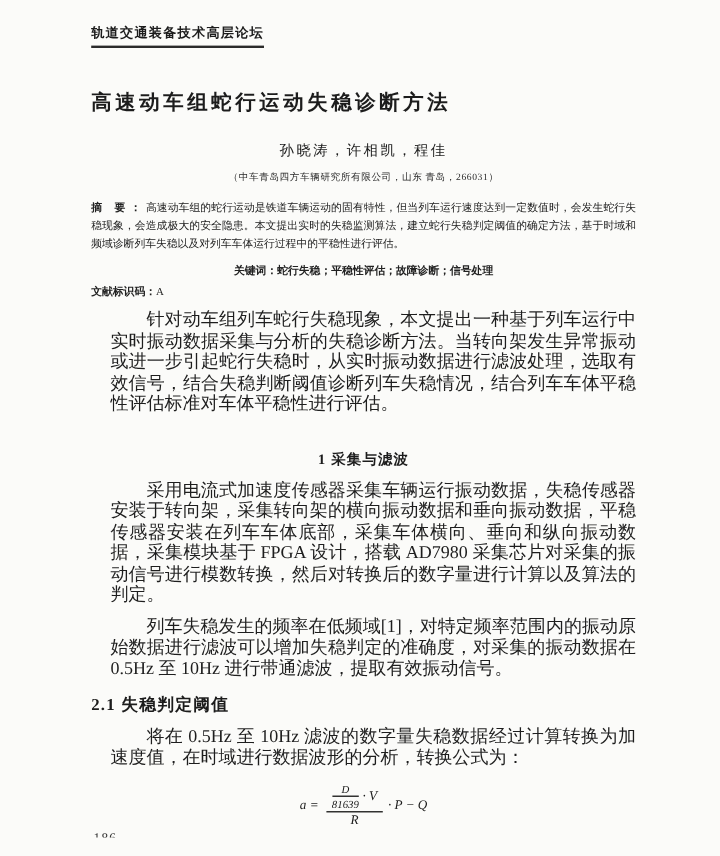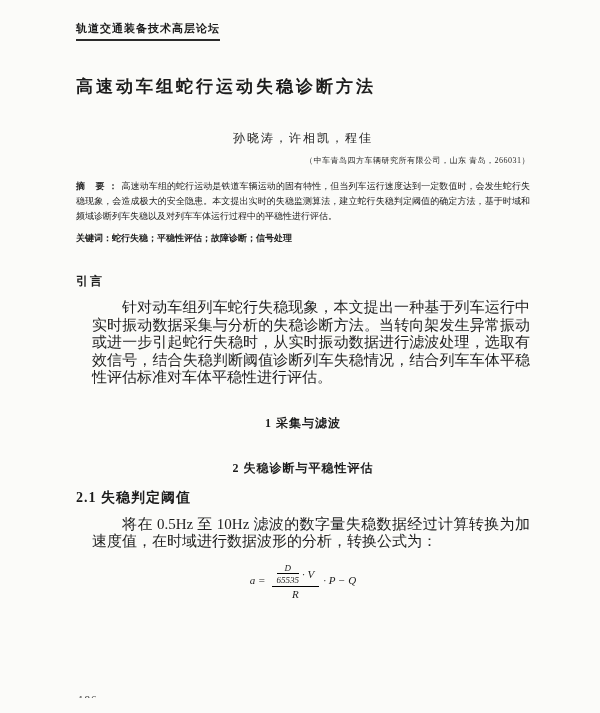--- a/index.html
+++ b/index.html
@@ -21,35 +21,35 @@
     display:inline-block;
     font-size:11px;font-weight:bold;letter-spacing:1px;
     border-bottom:2px solid #2b2b2b;
     padding-bottom:3px;
   }
   .title{
     margin-top:34px;text-align:left;
     font-size:17px;font-weight:bold;letter-spacing:3px;
   }
   .authors{
-    margin-top:32px;text-align:center;
+    margin-top:20px;text-align:center;
     font-size:12px;letter-spacing:2px;
   }
   .affiliation{
-    margin-top:8px;text-align:right;
+    margin-top:8px;text-align:center;
     font-size:8px;color:#2a2a2a;letter-spacing:.5px;
   }
   .abstract{
     margin-top:13px;font-size:9px;line-height:15px;
     text-align:justify;color:#222;
   }
   .abstract .lbl{font-weight:bold;letter-spacing:4px;}
   .meta-line{font-size:9px;line-height:13px;margin-top:5px;color:#222;}
   .meta-line .lbl{font-weight:bold;}
-  .kw-line{margin-top:8px;font-weight:bold;}
+  .kw-line{margin-top:8px;font-weight:bold;text-align:center;}
   .sec-heading{
     margin-top:28px;font-size:12px;font-weight:bold;letter-spacing:2px;
   }
   .sec-heading.num{letter-spacing:1px;text-align:center;}
   .para{
     margin:9px 0 0 16px;font-size:15px;line-height:17.5px;
     text-align:justify;text-indent:2em;color:#1e1e1e;
   }
   .subsec-heading{
     margin-top:12px;font-size:14px;font-weight:bold;letter-spacing:1px;
@@ -91,41 +91,44 @@
   <div class="affiliation">（中车青岛四方车辆研究所有限公司，山东 青岛，266031）</div>
 
   <div class="abstract">
     <span class="lbl">摘  要：</span><span>高速动车组的蛇行运动是铁道车辆运动的固有特性，但当列车运行速度达到一定数值时，会发生蛇行失稳现象，会造成极大的安全隐患。本文提出实时的失稳监测算法，建立蛇行失稳判定阈值的确定方法，基于时域和频域诊断列车失稳以及对列车车体运行过程中的平稳性进行评估。</span>
   </div>
 
   <div class="meta-line kw-line">
     <span class="lbl">关键词：</span><span>蛇行失稳；平稳性评估；故障诊断；信号处理</span>
   </div>
 
+  <div class="meta-line">
+    <span class="lbl">文献标识码：</span><span>A</span>
+  </div>
 
-  <div class="sec-heading">引言</div>
 
   <p class="para">针对动车组列车蛇行失稳现象，本文提出一种基于列车运行中实时振动数据采集与分析的失稳诊断方法。当转向架发生异常振动或进一步引起蛇行失稳时，从实时振动数据进行滤波处理，选取有效信号，结合失稳判断阈值诊断列车失稳情况，结合列车车体平稳性评估标准对车体平稳性进行评估。</p>
 
   <div class="sec-heading num">1 采集与滤波</div>
 
+  <p class="para">采用电流式加速度传感器采集车辆运行振动数据，失稳传感器安装于转向架，采集转向架的横向振动数据和垂向振动数据，平稳传感器安装在列车车体底部，采集车体横向、垂向和纵向振动数据，采集模块基于 FPGA 设计，搭载 AD7980 采集芯片对采集的振动信号进行模数转换，然后对转换后的数字量进行计算以及算法的判定。</p>
 
+  <p class="para">列车失稳发生的频率在低频域[1]，对特定频率范围内的振动原始数据进行滤波可以增加失稳判定的准确度，对采集的振动数据在 0.5Hz 至 10Hz 进行带通滤波，提取有效振动信号。</p>
 
-  <div class="sec-heading num">2 失稳诊断与平稳性评估</div>
 
   <div class="subsec-heading">2.1 失稳判定阈值</div>
 
   <p class="para">将在 0.5Hz 至 10Hz 滤波的数字量失稳数据经过计算转换为加速度值，在时域进行数据波形的分析，转换公式为：</p>
 
   <div class="formula">
     <span class="f-lhs">a =</span><span class="frac">
         <span class="num">
           <span class="frac">
             <span class="num">D</span>
-            <span class="den">65535</span>
+            <span class="den">81639</span>
           </span>
           <span class="mul">· V</span>
         </span>
         <span class="den">R</span>
       </span><span class="f-tail">· P − Q</span>
   </div>
 
   
 
   <div class="page-number">186</div>

